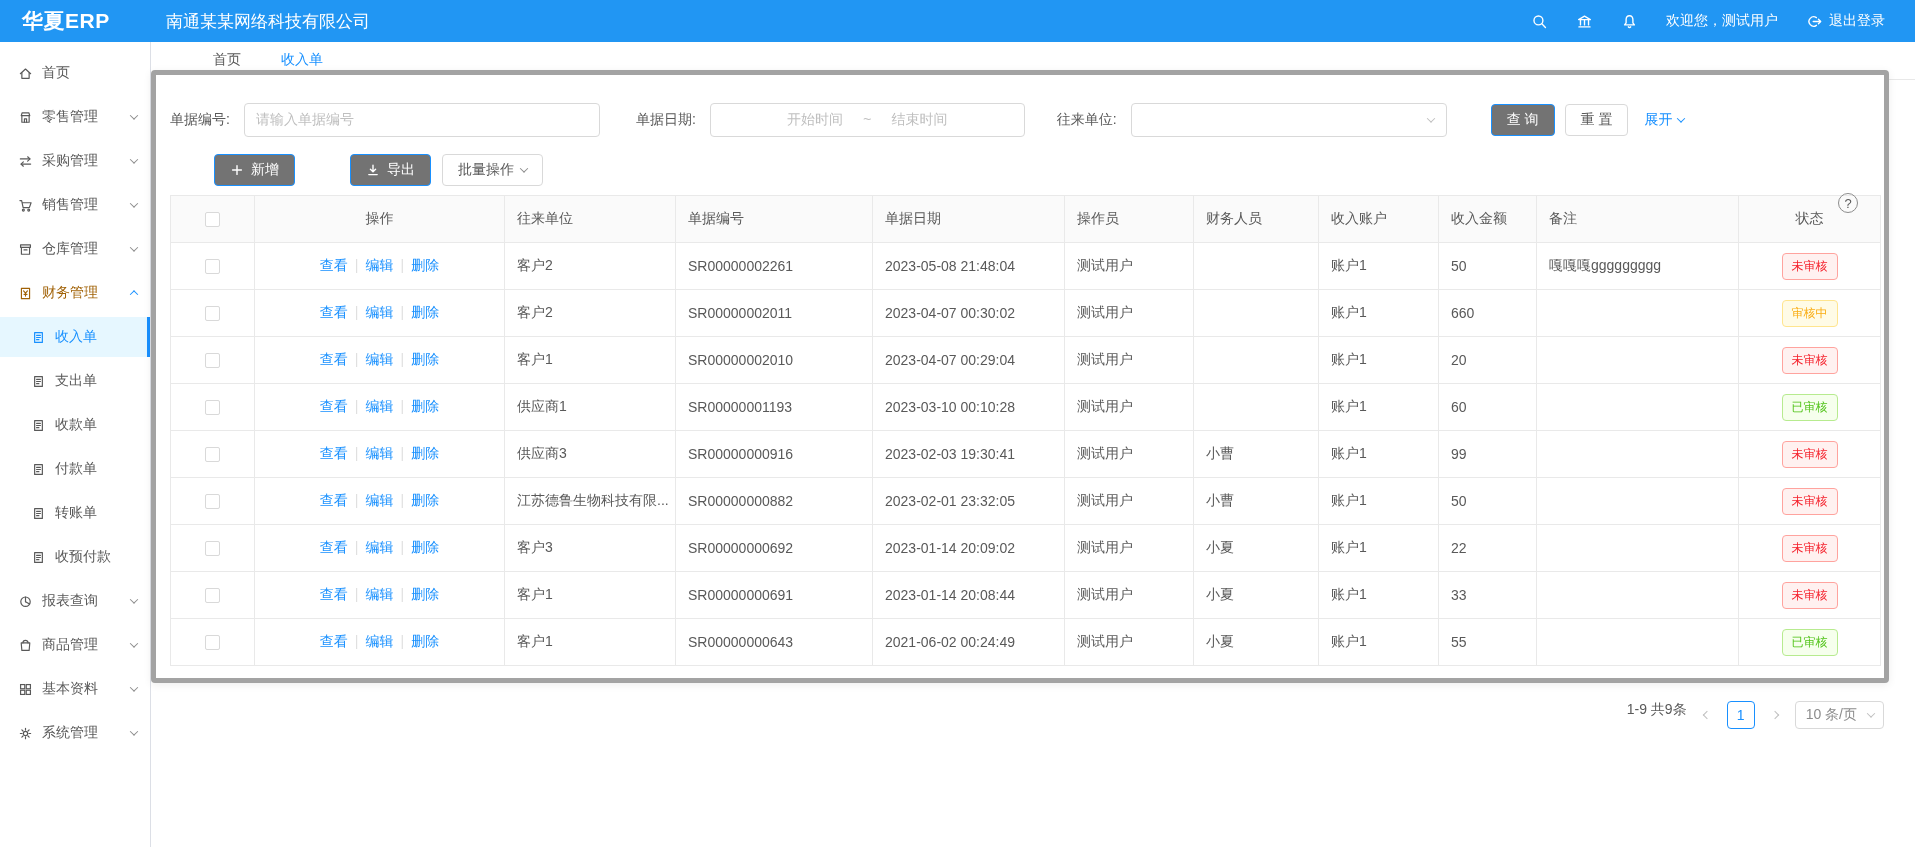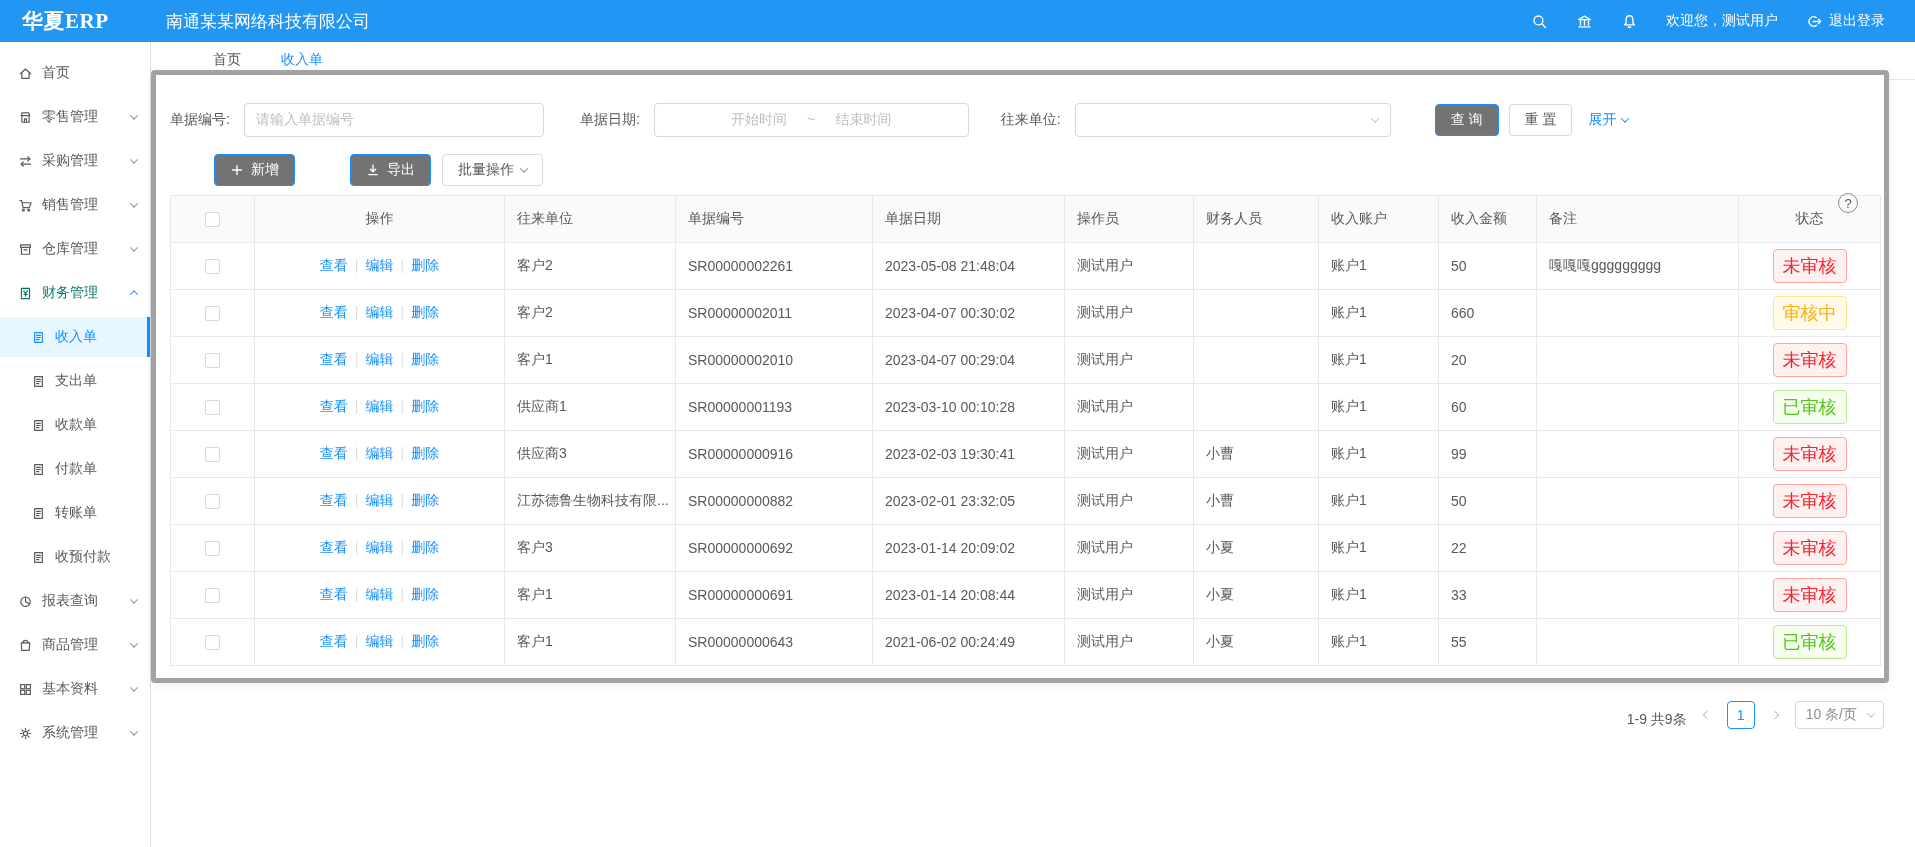--- a/index.html
+++ b/index.html
@@ -2,34 +2,34 @@
 <html><head>
 <meta charset="utf-8">
 <style>
   * { margin:0; padding:0; box-sizing:border-box; }
   html,body { width:1915px; height:847px; overflow:hidden; background:#fff; }
   .app { position:relative; width:1915px; height:847px; background:#fff;
          font-family:"Liberation Sans","DejaVu Sans",sans-serif; font-size:14px; color:#595959; }
 
   
   .topbar { position:absolute; top:0; left:0; right:0; height:42px; background:#2196f3;
-            display:flex; align-items:center; color:#fff;font-family:Liberation Serif, serif; }
+            display:flex; align-items:center; color:#fff; }
   .logo { width:150px; padding-left:22px; font-size:21px; font-weight:bold; letter-spacing:.5px; white-space:nowrap; }
   .company { margin-left:16px; font-size:17px; }
   .topbar-right { margin-left:auto; display:flex; align-items:center; gap:28px; padding-right:30px; font-size:14px; }
   .tb-icon { width:17px; height:17px; display:inline-flex; cursor:pointer; }
   .tb-icon svg { width:100%; height:100%; }
   .logout { display:inline-flex; align-items:center; gap:6px; cursor:pointer; }
 
   
   .layout { position:absolute; top:42px; left:0; right:0; bottom:0; display:flex; }
   .sidebar { width:151px; border-right:1px solid #dcdfe6; background:#fff; padding-top:7px; flex:none; }
   .menu-item { height:40px; margin:4px 0; display:flex; align-items:center; padding:0 13px 0 18px;
                color:#595959; cursor:pointer; }
-  .menu-item.active { color:#0f766e; }
+  .menu-item.active { color:#a16207; }
   .mi-icon { width:15px; height:15px; margin-right:9px; flex:none; display:inline-flex; }
   .mi-icon svg { width:100%; height:100%; }
   .mi-label { white-space:nowrap; }
   .menu-item .chv { margin-left:auto; color:#8c8c8c; }
   .menu-item.active .chv { color:#1890ff; }
   .submenu-item { height:40px; margin:4px 0; display:flex; align-items:center; padding-left:31px;
                   color:#595959; cursor:pointer; }
   .submenu-item.selected { background:#e6f7ff; color:#1890ff; border-right:3px solid #1890ff; }
 
   .main { flex:1; position:relative; background:#fff; }
@@ -43,21 +43,21 @@
   
   .card { position:absolute; top:28px; left:0; width:1738px; background:#fff;
           border:5px solid #a3a3a3; border-radius:4px; padding:28px 14px 12px;
           box-shadow:0 2px 8px rgba(0,0,0,.07); }
 
   .filter-row { display:flex; align-items:center; height:34px; white-space:nowrap; }
   .fl-label { margin-right:14px; color:#595959; }
   .input { height:34px; border:1px solid #d9d9d9; border-radius:4px; background:#fff;
            display:flex; align-items:center; padding:0 11px; cursor:text; }
   .placeholder { color:#bfbfbf; }
-  .inp-billno { width:300px; }
+  .inp-billno { width:356px; }
   .lbl-date { margin-left:36px; }
   .inp-date { width:315px; justify-content:center; gap:20px; cursor:pointer;font-family:Liberation Mono, monospace; }
   .lbl-partner { margin-left:32px; }
   .inp-select { width:316px; position:relative; cursor:pointer; }
   .inp-select .chv { position:absolute; right:12px; color:#bfbfbf; }
   .btn { height:32px; padding:0 15px; border:1px solid #d9d9d9; border-radius:4px; background:#fff;
          color:#595959; font-size:14px; display:inline-flex; align-items:center; gap:7px; cursor:pointer;
          font-family:inherit; white-space:nowrap; }
   .btn.primary { background:#737373; border-color:#1890ff; color:#fff;margin-left:44px; }
   .btn-search { margin-left:24px; }
@@ -74,27 +74,27 @@
   
   table.grid { margin-top:9px; border-collapse:collapse; table-layout:fixed; width:1710px; }
   .grid th, .grid td { border:1px solid #e9e9e9; height:47px; padding:0 12px; text-align:left;
                        font-weight:normal; color:#595959; overflow:hidden; white-space:nowrap; }
   .grid th { background:#fafafa; }
   .c-center { text-align:center !important; padding:0 4px !important; }
   .checkbox { display:inline-block; width:15px; height:15px; border:1px solid #d9d9d9; border-radius:2px;
               background:#fff; vertical-align:middle; cursor:pointer; }
   .actions a { color:#1890ff; text-decoration:none; cursor:pointer; }
   .lsep { color:#e0e0e0; margin:0 7px; }
-  .badge { display:inline-block; padding:5px 9px; font-size:18px; line-height:1.25; border-radius:4px;text-align:right; }
+  .badge { display:inline-block; padding:5px 9px; font-size:12px; line-height:1.25; border-radius:4px;text-align:right; }
   .badge-red    { color:#f5222d; background:#fff1f0; border:1px solid #ffa39e; }
   .badge-orange { color:#faad14; background:#fffbe6; border:1px solid #ffe58f; }
   .badge-green  { color:#52c41a; background:#f6ffed; border:1px solid #b7eb8f; }
 
   
-  .pagination { position:absolute; top:659px; right:31px; height:28px; display:flex; align-items:flex-end;
+  .pagination { position:absolute; top:659px; right:31px; height:28px; display:flex; align-items:flex-start;
                 gap:10px; color:#595959; }
   .pg-arrow { width:20px; height:28px; display:flex; align-items:center; justify-content:center;
               color:#bfbfbf; cursor:pointer; }
   .pg-page { min-width:28px; height:28px; border:1px solid #1890ff; border-radius:4px; color:#1890ff;
              display:flex; align-items:center; justify-content:center; cursor:pointer; background:#fff; }
   .pg-size { height:28px; border:1px solid #d9d9d9; border-radius:4px; padding:0 26px 0 10px; position:relative;
              display:flex; align-items:center; color:#8c8c8c; cursor:pointer; background:#fff; }
   .pg-size .chv { position:absolute; right:9px; color:#bfbfbf; }
 
   

